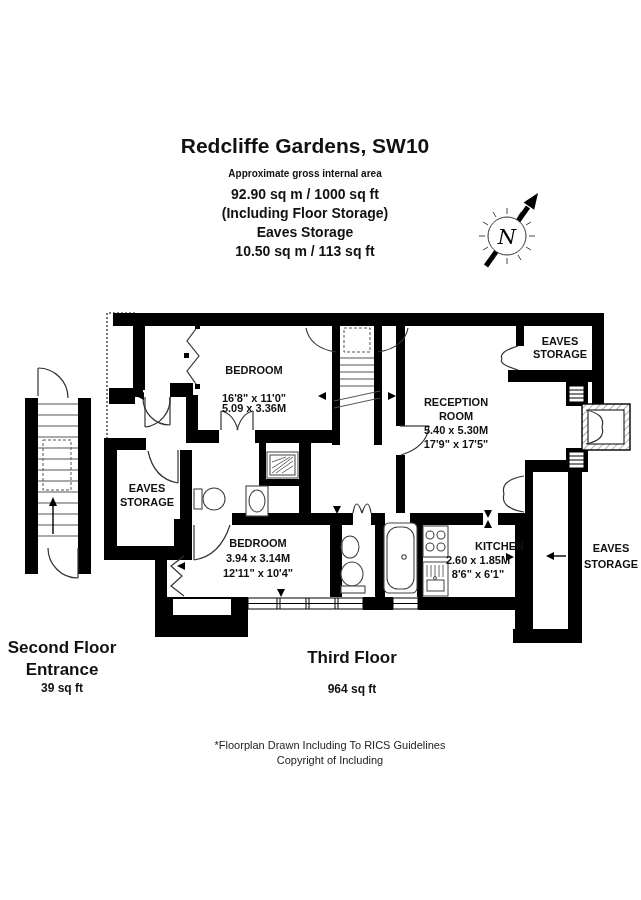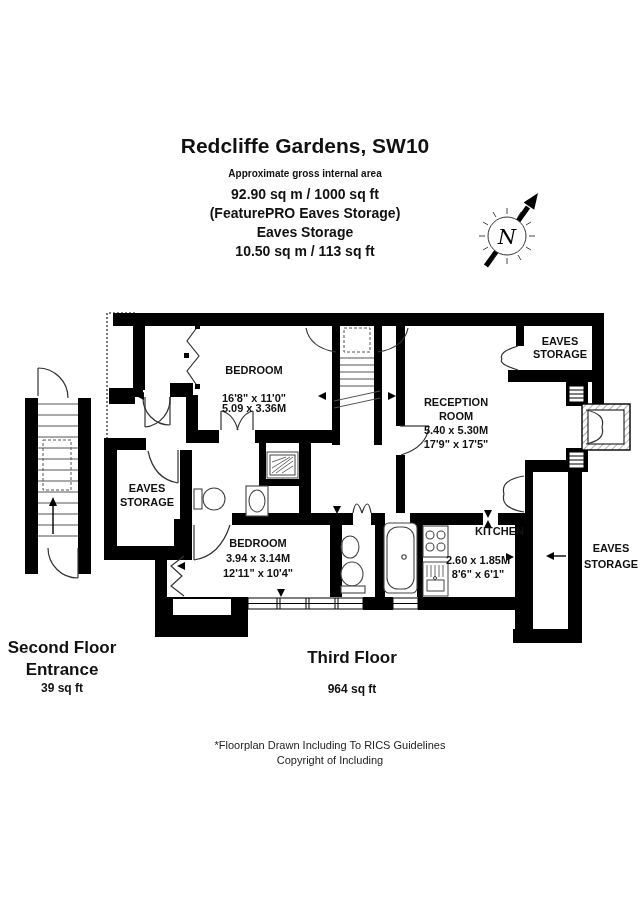--- a/index.html
+++ b/index.html
@@ -298,38 +298,38 @@
       </g>
       <circle cx="507" cy="236" r="19" fill="#fff" stroke="#333" stroke-width="1"></circle>
       <text x="507" y="244" font-family="DejaVu Serif, serif" font-style="italic" font-size="21" text-anchor="middle" fill="#000">N</text>
       <polygon points="538,193 534.2,209.8 523.6,202.4" fill="#000"></polygon>
     </g>
   </svg>
 
   <div class="hdr-title" style="left:305px;top:134px;">Redcliffe Gardens, SW10</div>
   <div class="hdr-sub small" style="left:305px;top:168px;">Approximate gross internal area</div>
   <div class="hdr-sub" style="left:305px;top:186px;">92.90 sq m /  1000 sq ft</div>
-  <div class="hdr-sub" style="left:305px;top:205px;">(FeaturePRO Eaves Storage)</div>
+  <div class="hdr-sub" style="left:305px;top:205px;">(Including Floor Storage)</div>
   <div class="hdr-sub" style="left:305px;top:224px;">Eaves Storage</div>
   <div class="hdr-sub" style="left:305px;top:243px;">10.50 sq m /  113 sq ft</div>
 
   <div class="lbl" style="left:254px;top:364px;">BEDROOM</div>
   <div class="lbl" style="left:254px;top:378px;margin-top:24px;">5.09 x 3.36M</div>
   <div class="lbl" style="left:254px;top:392px;">16'8" x 11'0"</div>
 
   <div class="lbl" style="left:456px;top:396px;">RECEPTION</div>
   <div class="lbl" style="left:456px;top:410px;">ROOM</div>
   <div class="lbl" style="left:456px;top:424px;">5.40 x 5.30M</div>
   <div class="lbl" style="left:456px;top:438px;">17'9" x 17'5"</div>
 
   <div class="lbl" style="left:258px;top:537px;">BEDROOM</div>
   <div class="lbl" style="left:258px;top:552px;">3.94 x 3.14M</div>
   <div class="lbl" style="left:258px;top:567px;">12'11" x 10'4"</div>
 
-  <div class="lbl" style="left:478px;top:525px;padding-left:43px;">KITCHEN</div>
+  <div class="lbl" style="left:478px;top:540px;padding-left:43px;">KITCHEN</div>
   <div class="lbl" style="left:478px;top:554px;">2.60 x 1.85M</div>
   <div class="lbl" style="left:478px;top:568px;">8'6" x 6'1"</div>
 
   <div class="lbl" style="left:560px;top:335px;">EAVES</div>
   <div class="lbl" style="left:560px;top:348px;">STORAGE</div>
 
   <div class="lbl" style="left:147px;top:482px;">EAVES</div>
   <div class="lbl" style="left:147px;top:496px;">STORAGE</div>
 
   <div class="lbl" style="left:611px;top:542px;">EAVES</div>

